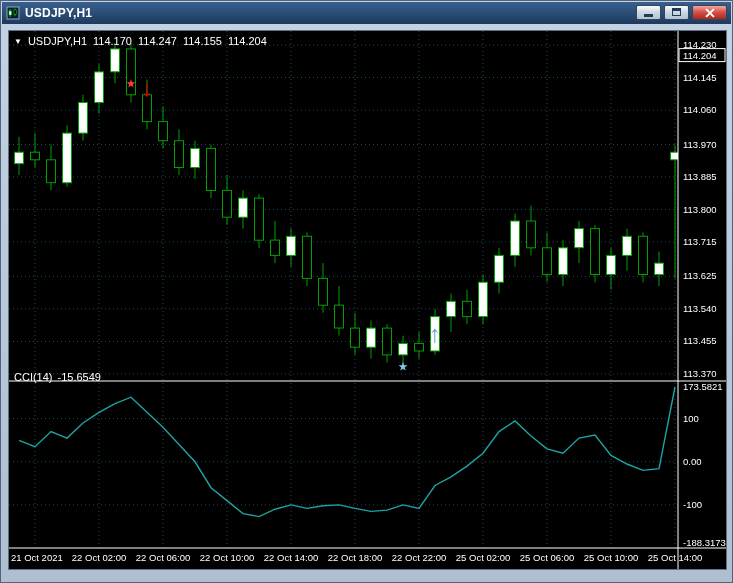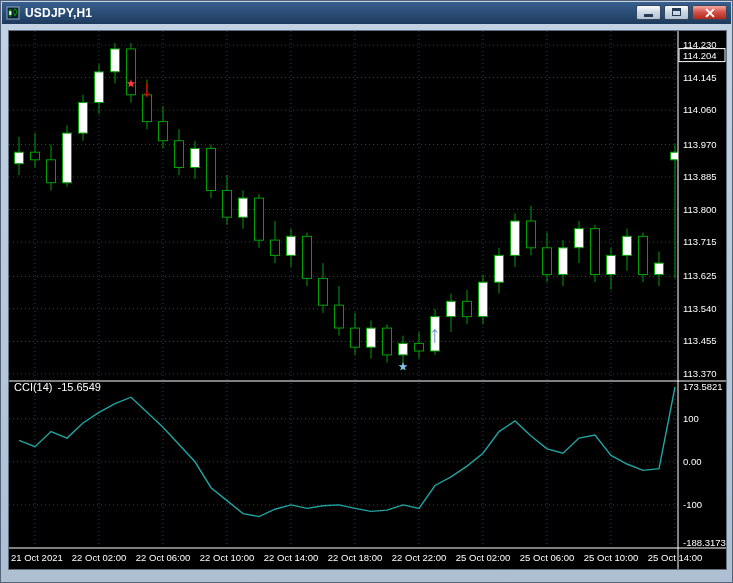--- a/index.html
+++ b/index.html
@@ -24,21 +24,21 @@
   .xbar.a{transform:translate(-50%,-50%) rotate(45deg);}
   .xbar.b{transform:translate(-50%,-50%) rotate(-45deg);}
   .chart-area{position:absolute;left:7px;top:29px;width:717px;height:538px;
     background:#000000;border:1px solid #5f7184;}
   #plot{position:absolute;left:0;top:0;}
   #plot text{font-family:"Liberation Sans",sans-serif;}
   .ohlc-header{position:absolute;left:5px;top:4px;color:#ffffff;font-size:11px;
     white-space:nowrap;}
   .ohlc-header span{margin-right:6px;}
   .tri{font-size:8px;vertical-align:1px;}
-  .cci-label{position:absolute;left:5px;top:350px;color:#ffffff;font-size:11px;
+  .cci-label{position:absolute;left:5px;top:340px;color:#ffffff;font-size:11px;
     white-space:nowrap;}
   .cci-label span{margin-right:5px;}
 </style>
 </head>
 <body>
 
 <div class="window">
 
   <div class="titlebar">
     <span class="app-icon">
@@ -301,19 +301,22 @@
         <text x="218" y="530" fill="#ffffff" font-size="9.5" text-anchor="middle">22 Oct 10:00</text>
         <text x="282" y="530" fill="#ffffff" font-size="9.5" text-anchor="middle">22 Oct 14:00</text>
         <text x="346" y="530" fill="#ffffff" font-size="9.5" text-anchor="middle">22 Oct 18:00</text>
         <text x="410" y="530" fill="#ffffff" font-size="9.5" text-anchor="middle">22 Oct 22:00</text>
         <text x="474" y="530" fill="#ffffff" font-size="9.5" text-anchor="middle">25 Oct 02:00</text>
         <text x="538" y="530" fill="#ffffff" font-size="9.5" text-anchor="middle">25 Oct 06:00</text>
         <text x="602" y="530" fill="#ffffff" font-size="9.5" text-anchor="middle">25 Oct 10:00</text>
         <text x="666" y="530" fill="#ffffff" font-size="9.5" text-anchor="middle">25 Oct 14:00</text>
       </svg>
 
+    <div class="ohlc-header">
+      <span class="tri">▼</span><span>USDJPY,H1</span><span>114.170</span><span>114.247</span><span>114.155</span><span>114.204</span>
+    </div>
 
     <div class="cci-label">
       <span>CCI(14)</span><span>-15.6549</span>
     </div>
   </div>
 
 </div>
 
 </body></html>

